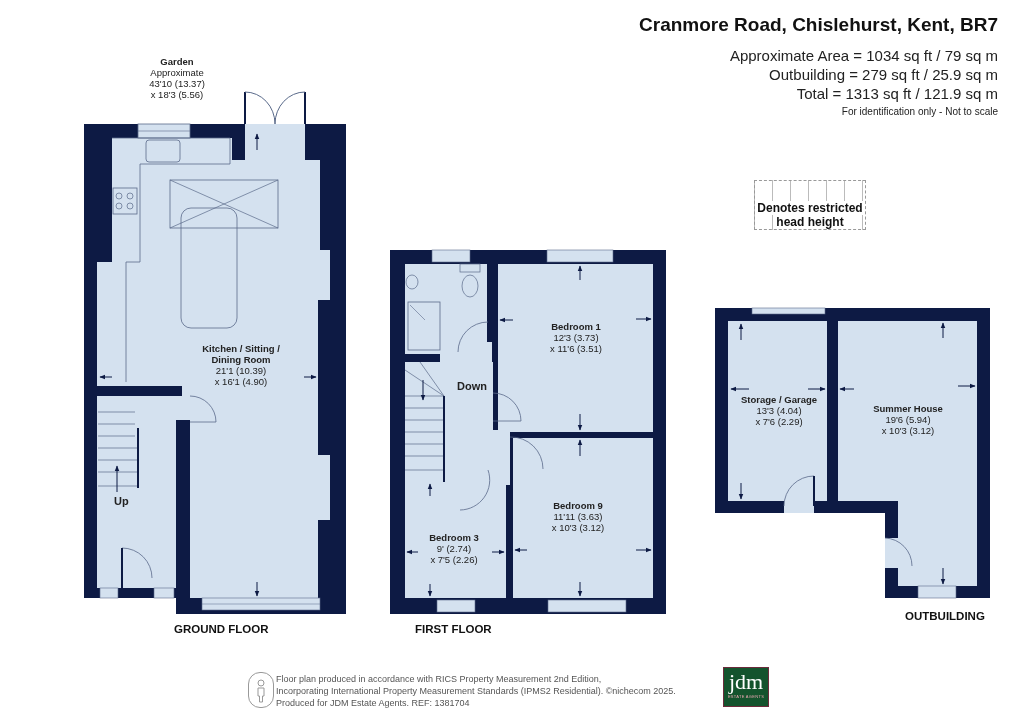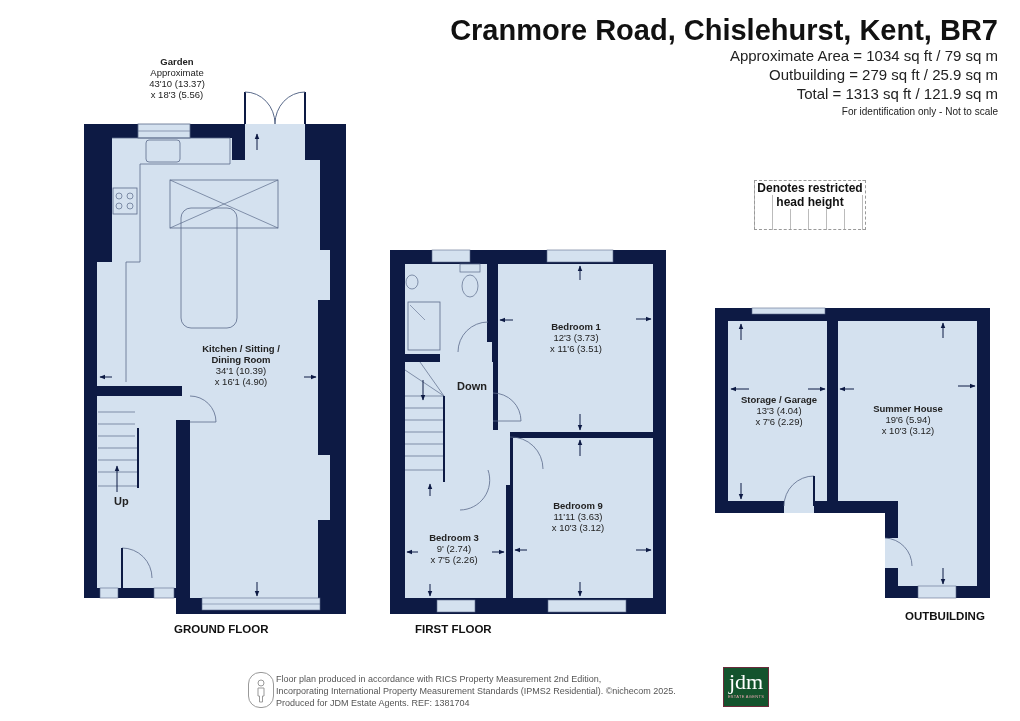--- a/index.html
+++ b/index.html
@@ -1,23 +1,23 @@
 <!DOCTYPE html>
 <html><head>
 <meta charset="utf-8">
 <style>
   html, body { margin:0; padding:0; background:#ffffff; }
   body { width:1020px; height:721px; position:relative; overflow:hidden; font-family:"Liberation Sans", sans-serif; color:#111; }
   .abs { position:absolute; }
-  .title { right:22px; top:14px; font-size:29px; font-weight:bold; color:#111; white-space:nowrap; }
+  .title { right:22px; top:14px; font-size:19px; font-weight:bold; color:#111; white-space:nowrap; }
   .area { right:22px; font-size:15px; color:#222; white-space:nowrap; text-align:right; }
   .disclaimer { right:22px; top:106px; font-size:10px; color:#222; white-space:nowrap; }
   .restricted { left:754px; top:180px; width:110px; height:48px; border:1px dashed #999;
     background-image: linear-gradient(to right, transparent 17px, #bbb 17px, #bbb 18px, transparent 18px);
-    background-size:18px 100%; display:flex; flex-direction:column; align-items:center; justify-content:flex-start; }
+    background-size:18px 100%; display:flex; flex-direction:column; align-items:center; justify-content:flex-end; }
   .restricted span { background:#fff; font-size:12px; font-weight:bold; line-height:14px; text-align:center; padding:0 1px; }
   .room-label { text-align:center; font-size:9.5px; line-height:11px; color:#222; white-space:nowrap; transform:translateX(-50%); }
   .room-label .nm { font-weight:bold; display:block; }
   .room-label .dm { display:block; }
   .floor-label { font-size:11.5px; font-weight:bold; color:#111; white-space:nowrap; }
   .small-label { font-size:11px; font-weight:bold; color:#222; }
   .footer-text { left:276px; top:673px; font-size:9px; line-height:12px; color:#555; white-space:nowrap; }
   .footer-icon { left:248px; top:672px; width:24px; height:34px; border:1px solid #999; border-radius:12px; }
   .logo { left:723px; top:667px; width:44px; height:38px; background:#14532d; border:1px solid #6b2b3b; color:#fff; text-align:center; }
   .logo .jdm { font-family:"Liberation Serif", serif; font-size:22px; line-height:24px; display:block; margin-top:2px; }
@@ -195,21 +195,21 @@
 <div class="abs room-label" style="left:177px; top:56px;">
   <span class="nm">Garden</span>
   <span class="dm">Approximate</span>
   <span class="dm">43'10 (13.37)</span>
   <span class="dm">x 18'3 (5.56)</span>
 </div>
 
 <div class="abs room-label" style="left:241px; top:343px;">
   <span class="nm">Kitchen / Sitting /</span>
   <span class="nm">Dining Room</span>
-  <span class="dm">34'1 (10.39)</span>
+  <span class="dm">21'1 (10.39)</span>
   <span class="dm">x 16'1 (4.90)</span>
 </div>
 <div class="abs small-label" style="left:114px; top:495px;">Up</div>
 <div class="abs floor-label" style="left:174px; top:623px;">GROUND FLOOR</div>
 
 <div class="abs room-label" style="left:576px; top:321px;">
   <span class="nm">Bedroom 1</span>
   <span class="dm">12'3 (3.73)</span>
   <span class="dm">x 11'6 (3.51)</span>
 </div>

